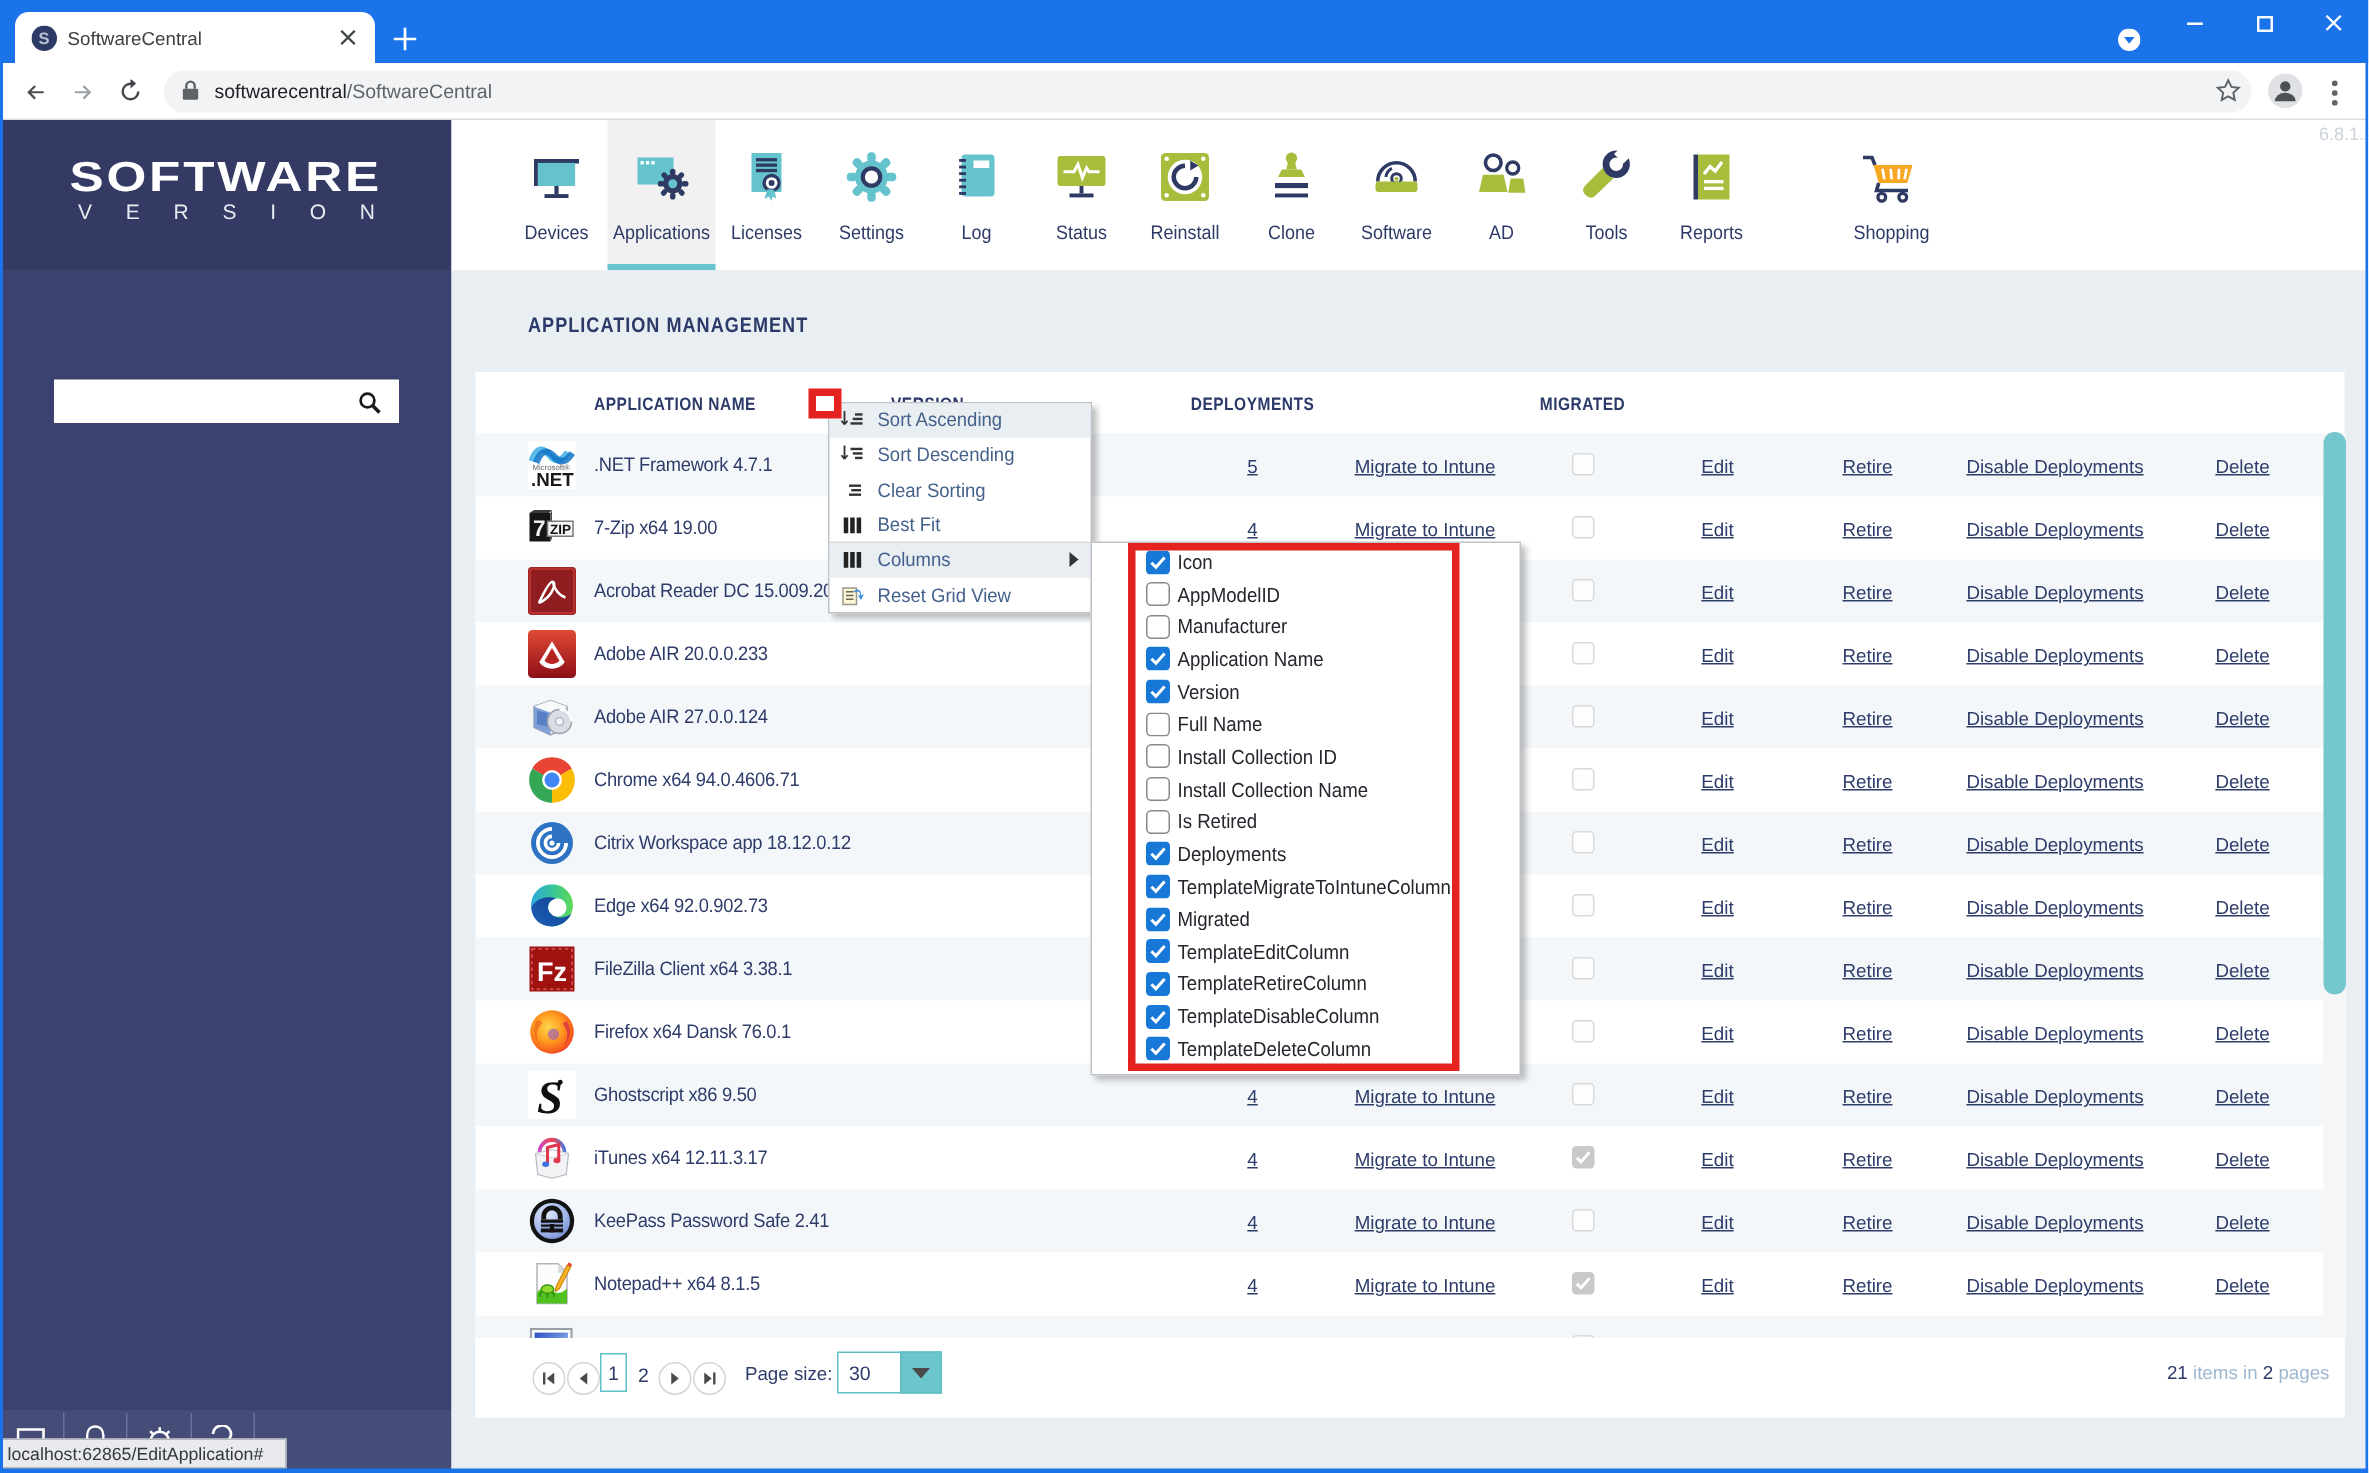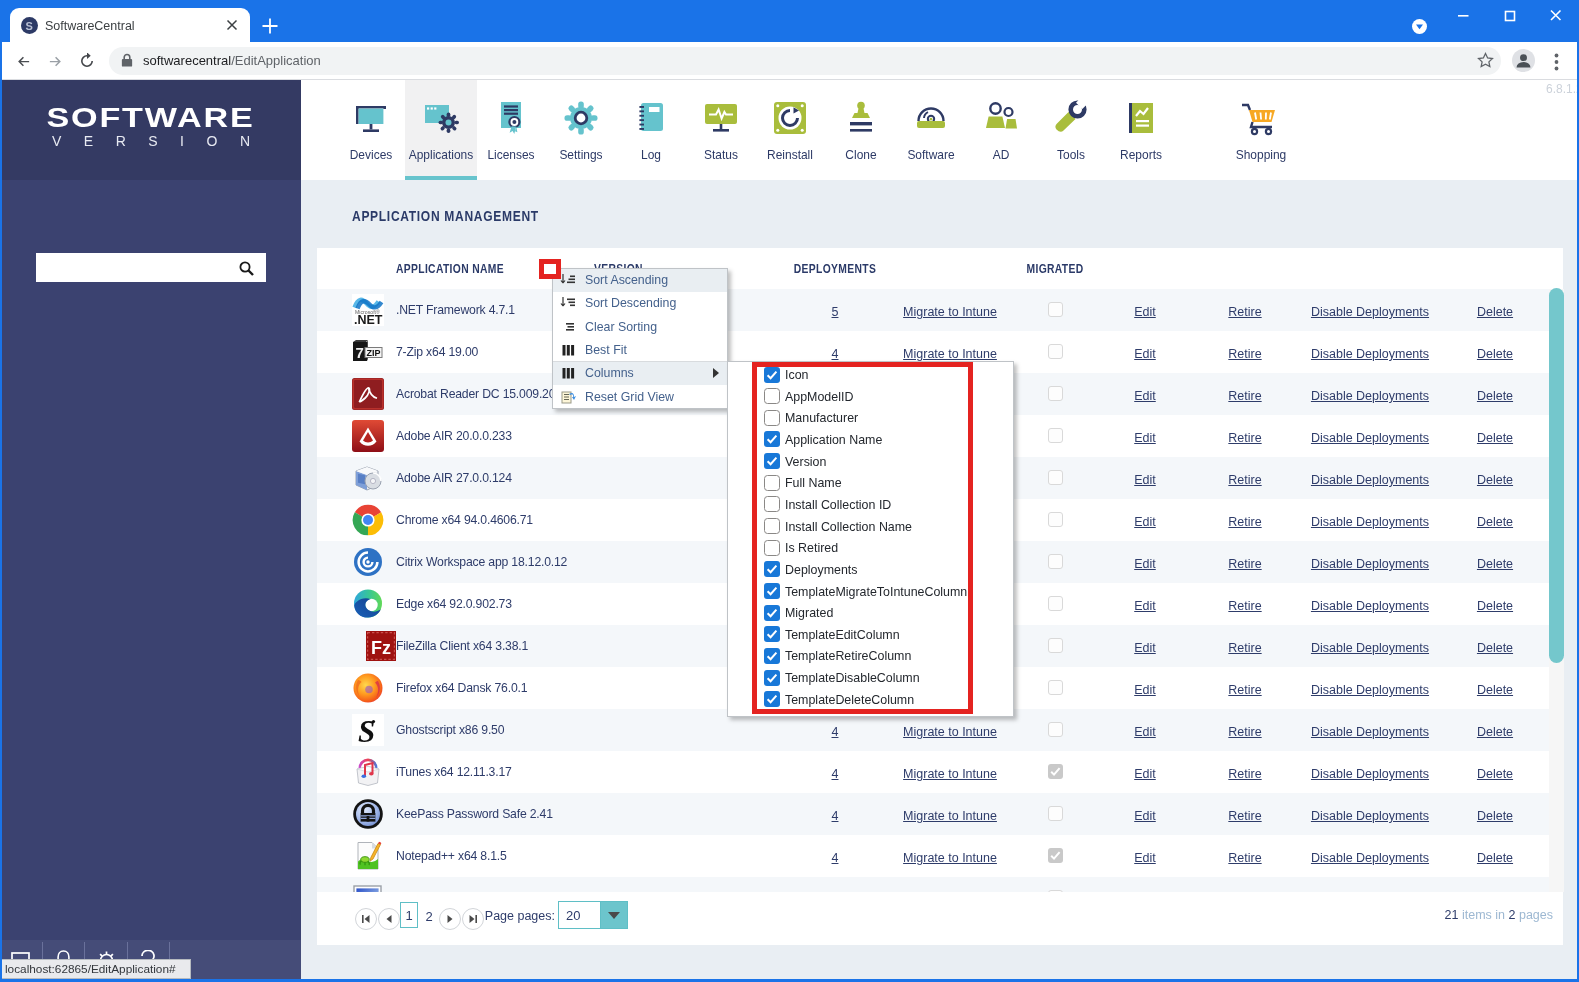--- a/index.html
+++ b/index.html
@@ -50,21 +50,21 @@
       <path d="M3 11 H16.2 l-4.9-4.9 L13 4.4 20.6 12 13 19.6 l-1.7-1.7 4.9-4.9 H3 z" fill="#9aa0a6"></path>
     </svg>
 <svg class="a" style="left:79px;top:53px" width="16" height="16" viewBox="0 0 24 24">
       <path d="M12 3 a9 9 0 1 0 9 9 h-2.4 a6.6 6.6 0 1 1 -6.6 -6.6 v3.5 l5.6-4.9 -5.6-4.9 z" fill="#43464a"></path>
     </svg>
 <div class="a" style="left:109px;top:47px;width:1392px;height:28px;background:#f1f3f4;border-radius:14px"></div>
 <svg class="a" style="left:120px;top:53px" width="14" height="15" viewBox="0 0 15 16">
       <rect x="2" y="6.5" width="11" height="8" rx="1" fill="#5f6368"></rect>
       <path d="M4.5 6.5 V4.5 a3 3 0 0 1 6 0 V6.5" fill="none" stroke="#5f6368" stroke-width="1.7"></path>
     </svg>
-<div class="a" style="left:143px;top:53px;font-size:13px;color:#202124">softwarecentral<span style="color:#5f6368">/EditApplication</span></div>
+<div class="a" style="left:143px;top:53px;font-size:13px;color:#202124">softwarecentral<span style="color:#5f6368">/SoftwareCentral</span></div>
 <svg class="a" style="left:1477px;top:52px" width="17" height="17" viewBox="0 0 20 20">
       <path d="M10 1.8 l2.5 5.2 5.7.7 -4.2 3.9 1.1 5.6 -5.1-2.8 -5.1 2.8 1.1-5.6 -4.2-3.9 5.7-.7 z" fill="none" stroke="#5f6368" stroke-width="1.5"></path>
     </svg>
 <svg class="a" style="left:1512px;top:49px" width="23" height="23" viewBox="0 0 28 28">
       <circle cx="14" cy="14" r="14" fill="#dfe1e5"></circle>
       <circle cx="14" cy="10.5" r="4.2" fill="#4a5056"></circle>
       <path d="M5.5 22.5 a8.5 6.8 0 0 1 17 0 z" fill="#4a5056"></path>
     </svg>
 <svg class="a" style="left:1553px;top:53px" width="7" height="18" viewBox="0 0 7 18">
       <circle cx="3.5" cy="2.5" r="1.9" fill="#5f6368"></circle>
@@ -400,21 +400,21 @@
         </svg></div>
 <div class="a rowtx" style="left:79px;top:348px;white-space:nowrap">Edge x64 92.0.902.73</div>
 <div class="a cell" style="left:438px;top:348px;width:160px"><span class="lk">4</span></div>
 <div class="a cell" style="left:553px;top:348px;width:160px"><span class="lk">Migrate to Intune</span></div>
 <div class="a gcb" style="left:731px;top:348px"></div>
 <div class="a cell" style="left:748px;top:348px;width:160px"><span class="lk">Edit</span></div>
 <div class="a cell" style="left:848px;top:348px;width:160px"><span class="lk">Retire</span></div>
 <div class="a cell" style="left:973px;top:348px;width:160px"><span class="lk">Disable Deployments</span></div>
 <div class="a cell" style="left:1098px;top:348px;width:160px"><span class="lk">Delete</span></div>
 <div class="a" style="left:0;top:377px;width:1246px;height:42px;background:#f4f7fa"></div>
-<div class="a" style="left:48px;top:382px;width:32px;height:32px"><svg width="32" height="32" viewBox="0 0 32 32">
+<div class="a" style="left:35px;top:382px;width:32px;height:32px"><svg width="32" height="32" viewBox="0 0 32 32">
           <rect x="1" y="1" width="30" height="30" fill="#9f1210"></rect>
           <rect x="2.6" y="2.6" width="26.8" height="26.8" fill="none" stroke="#c9514d" stroke-width="1.2" stroke-dasharray="2.4 2"></rect>
           <text x="6" y="24" font-size="18" font-weight="bold" fill="#fff" font-family="Liberation Sans,sans-serif">Fz</text>
         </svg></div>
 <div class="a rowtx" style="left:79px;top:390px;white-space:nowrap">FileZilla Client x64 3.38.1</div>
 <div class="a cell" style="left:438px;top:390px;width:160px"><span class="lk">4</span></div>
 <div class="a cell" style="left:553px;top:390px;width:160px"><span class="lk">Migrate to Intune</span></div>
 <div class="a gcb" style="left:731px;top:390px"></div>
 <div class="a cell" style="left:748px;top:390px;width:160px"><span class="lk">Edit</span></div>
 <div class="a cell" style="left:848px;top:390px;width:160px"><span class="lk">Retire</span></div>
@@ -564,23 +564,23 @@
 <div class="a" style="left:422px;top:909px;width:14px;text-align:center;font-size:13px;color:#2e3c6a">2</div>
 <div class="a" style="left:439px;top:908px;width:22px;height:22px;border-radius:50%;background:#fff;border:1px solid #d2d5d9"></div>
     <svg class="a" style="left:445px;top:914px" width="10" height="10" viewBox="0 0 10 10">
       <path d="M2.5 1 v8 L7.5 5z" fill="#4a4a4a"></path>
     </svg>
 <div class="a" style="left:462px;top:908px;width:22px;height:22px;border-radius:50%;background:#fff;border:1px solid #d2d5d9"></div>
     <svg class="a" style="left:468px;top:914px" width="10" height="10" viewBox="0 0 10 10">
       <rect x="7.4" y="1" width="1.6" height="8" fill="#4a4a4a"></rect>
       <path d="M1.5 1 v8 L6.5 5z" fill="#4a4a4a"></path>
     </svg>
-<div class="a" style="left:455px;top:909px;width:100px;text-align:right;font-size:12.5px;color:#2e3c6a">Page pages:</div>
+<div class="a" style="left:455px;top:909px;width:100px;text-align:right;font-size:12.5px;color:#2e3c6a">Page size:</div>
 <div class="a" style="left:558px;top:901px;width:70px;height:28px;border:1px solid #5fbfc6;background:#fff"></div>
-<div class="a" style="left:566px;top:908px;font-size:13px;color:#2e3c6a">20</div>
+<div class="a" style="left:566px;top:908px;font-size:13px;color:#2e3c6a">30</div>
 <div class="a" style="left:600px;top:901px;width:28px;height:28px;background:#6cc5cc;border:1px solid #5fbfc6"></div>
 <svg class="a" style="left:608px;top:912px" width="12" height="7" viewBox="0 0 12 7">
       <path d="M0 0 h12 L6 7z" fill="#4a4a4a"></path>
     </svg>
 <div class="a" style="left:1398px;top:908px;width:155px;text-align:right;font-size:12.5px;color:#9db8d2"><span style="color:#2e3c6a">21</span> items in <span style="color:#2e3c6a">2</span> pages</div>
 <div class="a" style="left:552px;top:268px;width:176px;height:141px;background:#fff;border:1px solid #bfc3c7;box-shadow:3px 3px 4px rgba(0,0,0,.25)"></div>
 <div class="a" style="left:553px;top:269px;width:174px;height:23px;background:#e9eef2"></div>
 <div class="a" style="left:560px;top:272px;width:16px;height:16px"><svg width="16" height="16" viewBox="0 0 16 16">
         <path d="M3 2 v9 M3 11 l-2-2.5 M3 11 l2-2.5" stroke="#333" stroke-width="1.2" fill="none"></path>
         <g fill="#333">

